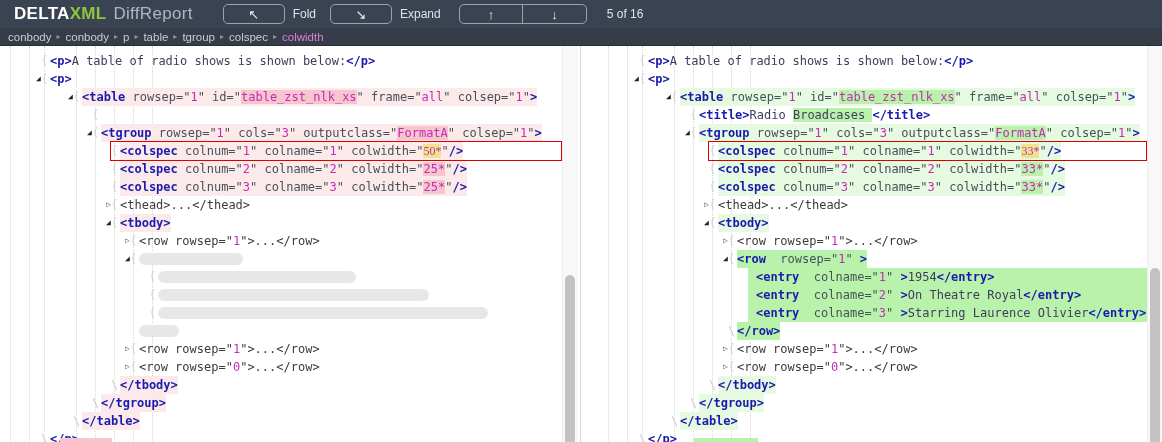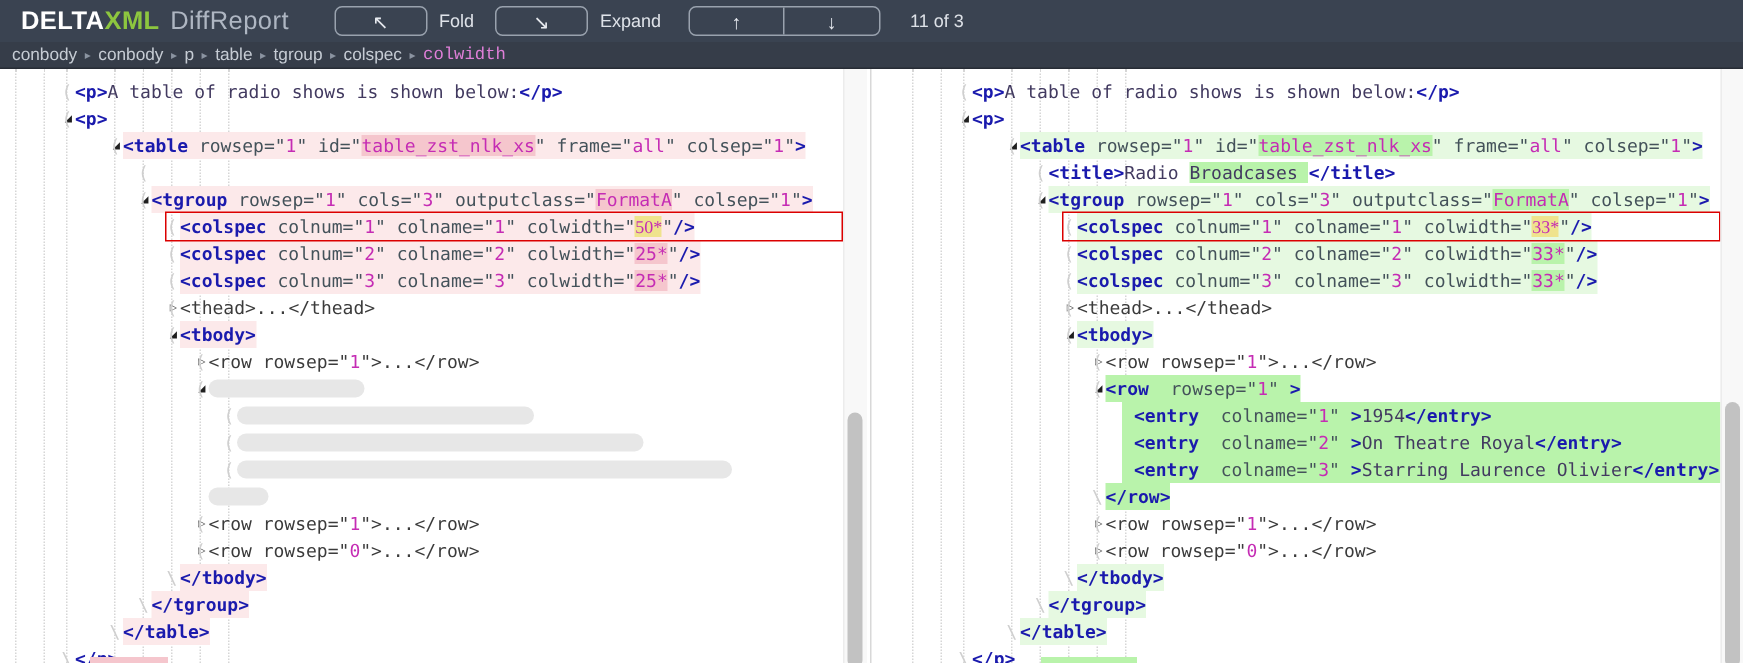--- a/index.html
+++ b/index.html
@@ -1,17 +1,17 @@
 <!DOCTYPE html>
 <html><head>
 <meta charset="utf-8">
 <style>
   html,body{margin:0;padding:0;background:#888;}
   .app{position:relative;width:1162px;height:442px;overflow:hidden;background:#a21caf;
-       font-family:"Liberation Sans",sans-serif;text-align:right;}
+       font-family:"Liberation Sans",sans-serif;}
   
   .hdr{position:absolute;top:0;left:0;width:1162px;height:28px;background:#3a4351;
        display:flex;align-items:center;}
   .logo{margin-left:14px;font-size:17px;font-weight:bold;color:#ffffff;letter-spacing:.3px;white-space:nowrap;}
   .logo .xml{color:#8dc63f;}
   .logo .prod{color:#aeb6c2;font-weight:normal;margin-left:7px;}
   .tbtn{height:20px;border:1px solid #99a2ae;border-radius:5px;background:transparent;
         color:#e7eaef;font-size:13px;display:flex;align-items:center;justify-content:center;
         cursor:pointer;box-sizing:border-box;}
   .btn-fold{width:62px;margin-left:30px;}
@@ -21,21 +21,21 @@
         display:flex;box-sizing:border-box;}
   .pair .half{flex:1;display:flex;align-items:center;justify-content:center;color:#e7eaef;
         font-size:13px;cursor:pointer;}
   .pair .half:first-child{border-right:1px solid #99a2ae;}
   .counter{margin-left:20px;color:#dde1e7;font-size:12px;white-space:nowrap;}
   
   .crumb{position:absolute;top:28px;left:0;width:1162px;height:18px;background:#363d49;
          border-bottom:1px solid #272c35;display:flex;align-items:center;
          font-size:11.5px;color:#c6ccd4;box-sizing:border-box;padding-left:8px;}
   .crumb .sep{color:#8b94a1;font-size:8px;margin:0 5px;}
-  .crumb .cur{color:#df7fd8;font-family:Liberation Mono, monospace;}
+  .crumb .cur{color:#df7fd8;}
   .crumb .item{cursor:pointer;}
   
   .content{position:absolute;top:46px;left:0;width:1162px;height:396px;background:#fff;}
   .divider{position:absolute;top:0;left:580px;width:1px;height:396px;background:#d8d8d8;}
   .pane{position:absolute;top:0;height:396px;width:580px;overflow:hidden;}
   .pane.left{left:0;--pale:#fce9ea;--strong:#f5c6cd;}
   .pane.right{left:582px;--pale:#e6f9e1;--strong:#b9f3ab;}
   .guide{position:absolute;top:0;bottom:0;width:0;border-left:1px dotted #d6d6d6;}
   .line{position:absolute;left:0;right:0;height:18px;font-family:"DejaVu Sans Mono",monospace;
         font-size:12px;line-height:18px;white-space:pre;}
@@ -77,21 +77,21 @@
       </div>
     <span class="tlabel">Expand</span>
     <div class="pair">
       <div class="half">
           <span>↑</span>
         </div>
       <div class="half">
           <span>↓</span>
         </div>
     </div>
-    <span class="counter">11 of 3</span>
+    <span class="counter">5 of 16</span>
   </div>
 
   <div class="crumb" id="crumb">
       <span class="item">conbody</span>
       <span class="sep">▸</span>
       <span class="item">conbody</span>
       <span class="sep">▸</span>
       <span class="item">p</span>
       <span class="sep">▸</span>
       <span class="item">table</span>

